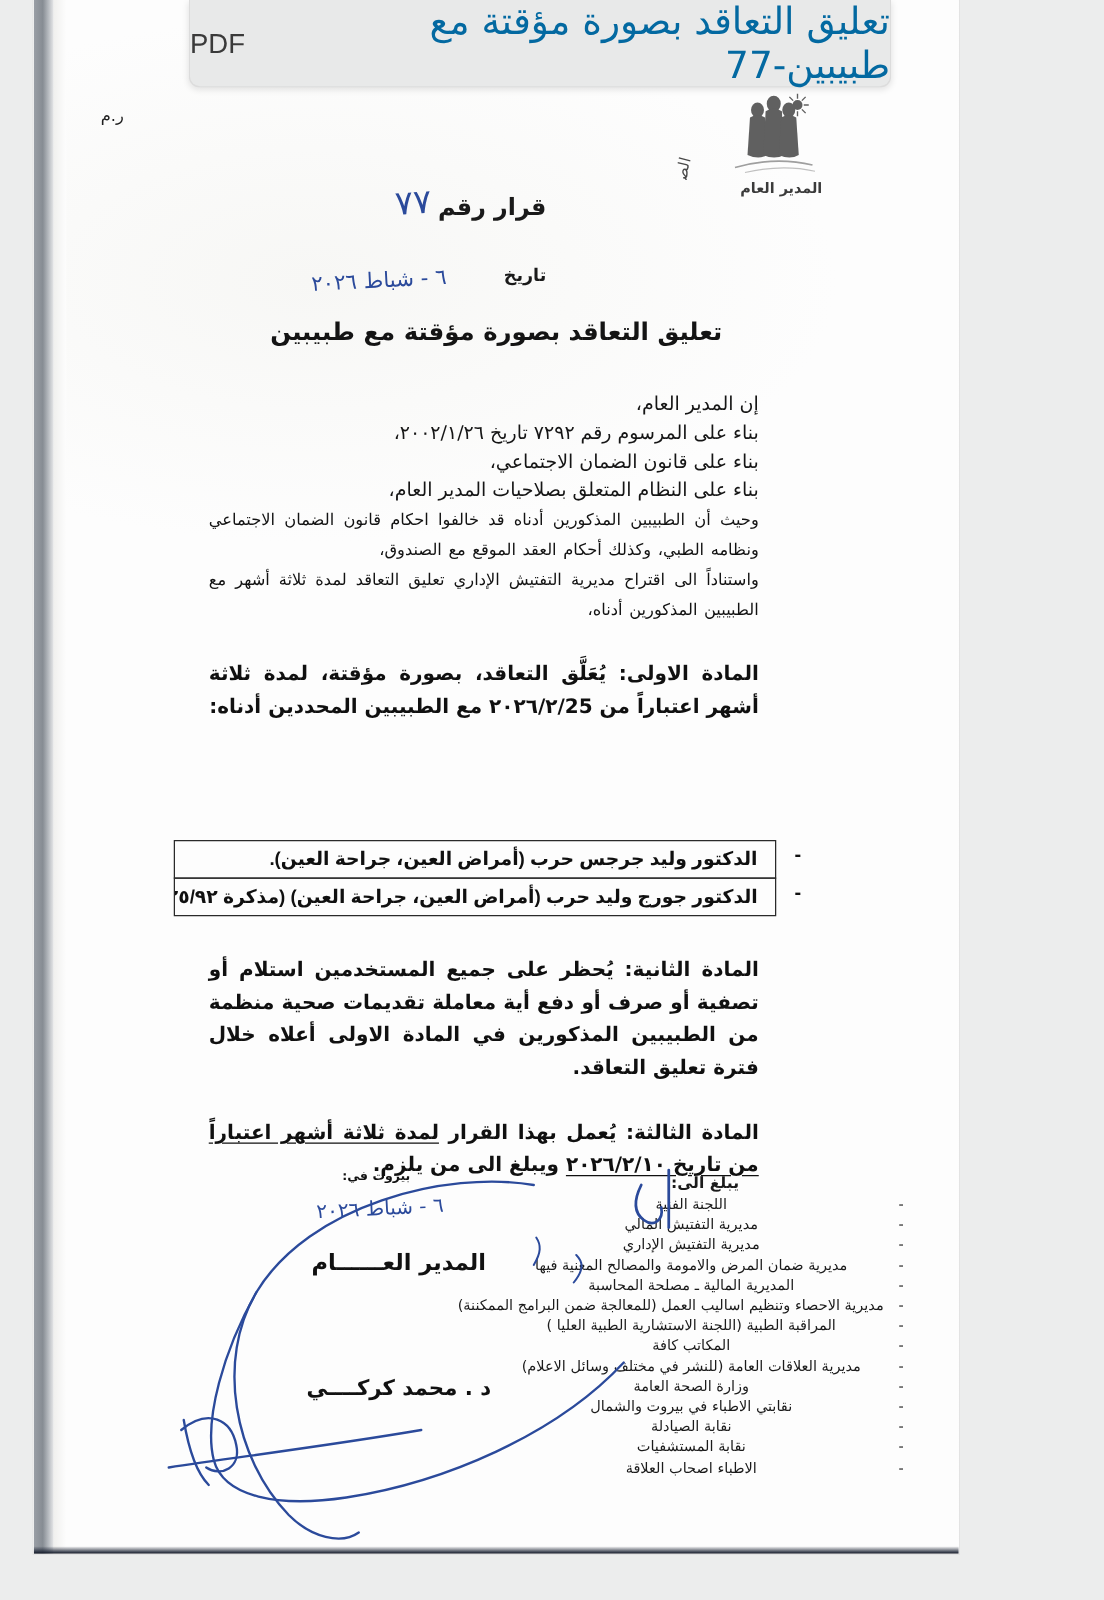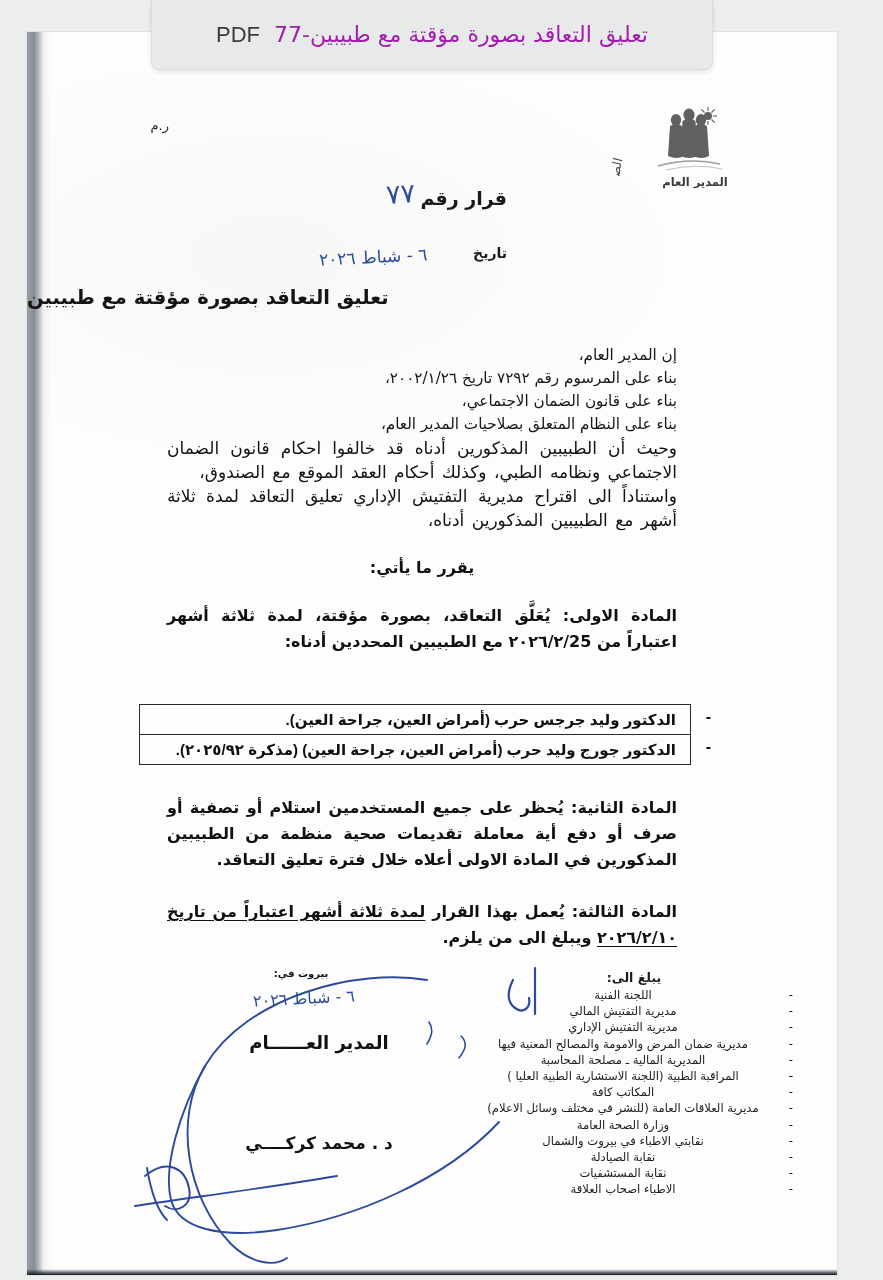--- a/index.html
+++ b/index.html
@@ -16,28 +16,27 @@
     position: relative;
     width: 883px;
     height: 1280px;
     background: #eceded;
   }
 
   
   .paper {
     position: absolute;
     left: 27px; top: 0;
-    width: 810px; height: 1243px;
+    width: 740px; height: 1243px;
     background: #fdfdfd;
     background-image:
       radial-gradient(ellipse 600px 300px at 30% 18%, #f7f7f5 0%, #fdfdfd 70%),
       radial-gradient(ellipse 400px 260px at 75% 70%, #fafaf8 0%, #fefefe 65%);
     box-shadow: 0 0 0 1px #e3e3e3;
     overflow: hidden;
-    margin-top: 32px;
   }
   .paper::after{
     content:"";
     position:absolute; left:0; right:0; bottom:0; height:6px;
     background: linear-gradient(to bottom, rgba(0,0,0,0) 0%, rgba(20,28,45,.85) 80%, rgba(10,14,25,.95) 100%);
   }
   .spine {
     position: absolute; left: 0; top: 0;
     width: 16px; height: 1243px;
     background: linear-gradient(to right, #9a9fa6 0%, #868c93 45%, #b9bdc2 75%, #e7e8e9 100%);
@@ -98,21 +97,21 @@
   .hw-date {
     position: absolute; right: 80px; top: 30px;
     font-size: 17px; color: #2b4a9b;
     font-family: "DejaVu Sans", sans-serif;
     transform: rotate(-3deg);
   }
 
   
   .doc-title {
     position: absolute; right: 0; left: 0; top: 254px;
-    text-align: left;
+    text-align: center;
     font-size: 19.5px; font-weight: bold; color: #141414;
     font-family: "DejaVu Sans", sans-serif;
     letter-spacing: .2px;
   }
 
   .body-col {
     position: absolute;
     right: 160px;
     left: 140px;
     top: 312px;
@@ -122,23 +121,24 @@
 
   .pre-line {
     text-align: right;
     font-size: 15.2px;
     line-height: 23px;
     color: #151515;
   }
   .pre-just {
     text-align: justify;
     text-align-last: right;
-    font-size: 17px;
+    font-size: 13px;
     line-height: 24px;
     word-spacing: 2px;
+    font-family: Liberation Serif, serif;
   }
 
   .decides {
     margin-top: 26px;
     text-align: center;
     font-size: 16px; font-weight: bold;
   }
 
   .article {
     margin-top: 26px;
@@ -250,22 +250,22 @@
     border-top: none;
     border-radius: 0 0 9px 9px;
     box-shadow: 0 2px 5px rgba(0,0,0,.10);
     display: flex;
     align-items: center;
     justify-content: center;
     gap: 14px;
     z-index: 40;
   }
   .title-chip .ttl {
-    font-size: 22px;
-    color: #a21caf;
+    font-size: 30px;
+    color: #0369a1;
     font-family: "DejaVu Sans", sans-serif;
     direction: rtl;
   }
   .title-chip .kind {
     font-size: 22px;
     color: #3a3a3a;
     font-family: "Liberation Sans", sans-serif;
     direction: ltr;
   }
 </style>
@@ -333,21 +333,20 @@
 
     <div class="body-col">
       <div class="pre-line">إن المدير العام،</div>
       <div class="pre-line">بناء على المرسوم رقم ٧٢٩٢ تاريخ ٢٠٠٢/١/٢٦،</div>
       <div class="pre-line">بناء على قانون الضمان الاجتماعي،</div>
       <div class="pre-line">بناء على النظام المتعلق بصلاحيات المدير العام،</div>
 
       <div class="pre-just">وحيث أن الطبيبين المذكورين أدناه قد خالفوا احكام قانون الضمان الاجتماعي ونظامه الطبي، وكذلك أحكام العقد الموقع مع الصندوق،</div>
       <div class="pre-just">واستناداً الى اقتراح مديرية التفتيش الإداري تعليق التعاقد لمدة ثلاثة أشهر مع الطبيبين المذكورين أدناه،</div>
 
-      <div class="decides">يقرر ما يأتي:</div>
 
       <div class="article">
         <span class="art-label">المادة الاولى:</span><span> يُعَلَّق التعاقد، بصورة مؤقتة، لمدة ثلاثة أشهر اعتباراً من ٢٠٢٦/٢/25 مع الطبيبين المحددين أدناه:</span>
       </div>
     </div>
 
     <div class="names-area">
       <div class="name-row">
         <span class="dash-out">-</span>
         <div class="name-box">الدكتور وليد جرجس حرب (أمراض العين، جراحة العين).</div>
@@ -368,21 +367,21 @@
     </div>
 
     <div class="dist-block">
       <div class="dist-title">يبلغ الى:</div>
       <ul class="dist-list">
         <li><span class="d">-</span><span>اللجنة الفنية</span></li>
         <li><span class="d">-</span><span>مديرية التفتيش المالي</span></li>
         <li><span class="d">-</span><span>مديرية التفتيش الإداري</span></li>
         <li><span class="d">-</span><span>مديرية ضمان المرض والامومة والمصالح المعنية فيها</span></li>
         <li><span class="d">-</span><span>المديرية المالية ـ مصلحة المحاسبة</span></li>
-        <li><span class="d">-</span></li>
+        <li><span class="d">-</span><span>مديرية الاحصاء وتنظيم اساليب العمل (للمعالجة ضمن البرامج الممكننة)</span></li>
         <li><span class="d">-</span><span>المراقبة الطبية (اللجنة الاستشارية الطبية العليا )</span></li>
         <li><span class="d">-</span><span>المكاتب كافة</span></li>
         <li><span class="d">-</span><span>مديرية العلاقات العامة (للنشر في مختلف وسائل الاعلام)</span></li>
         <li><span class="d">-</span><span>وزارة الصحة العامة</span></li>
         <li><span class="d">-</span><span>نقابتي الاطباء في بيروت والشمال</span></li>
         <li><span class="d">-</span><span>نقابة الصيادلة</span></li>
         <li><span class="d">-</span><span>نقابة المستشفيات</span></li>
         <li><span class="d">-</span><span>الاطباء اصحاب العلاقة</span></li>
       </ul>
     </div>

